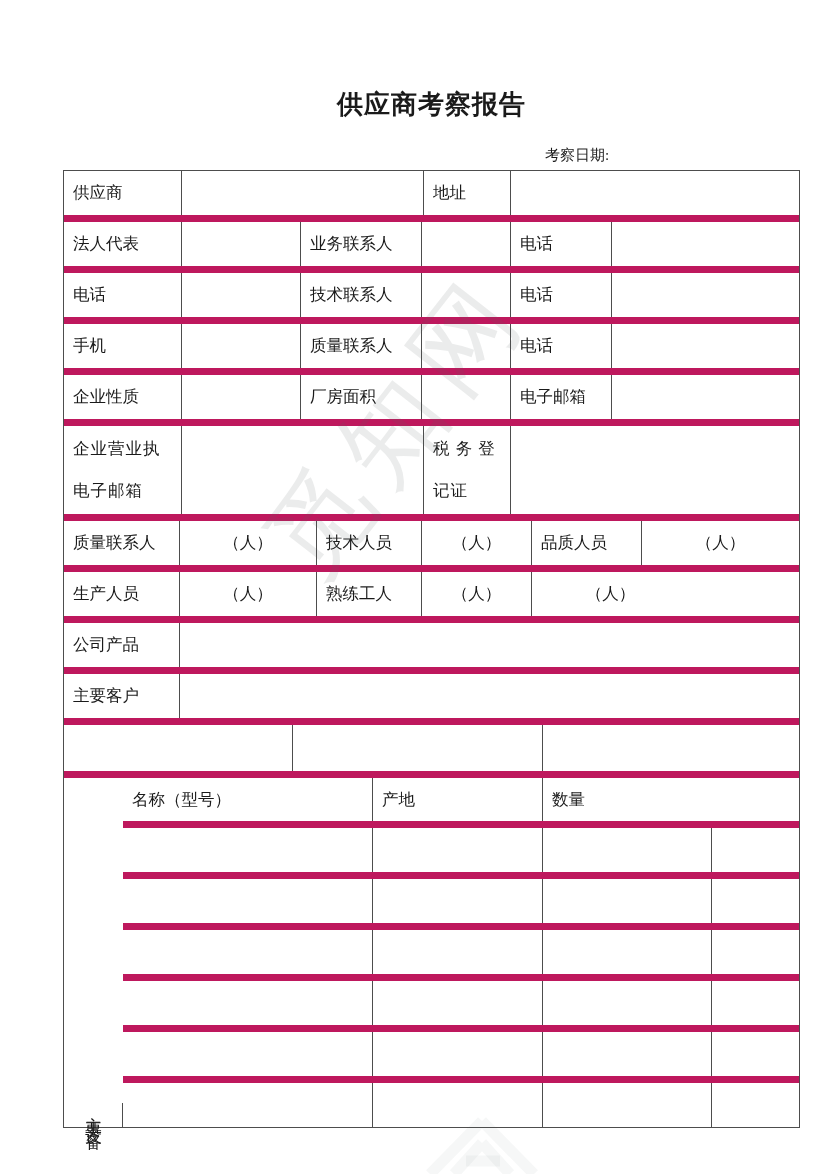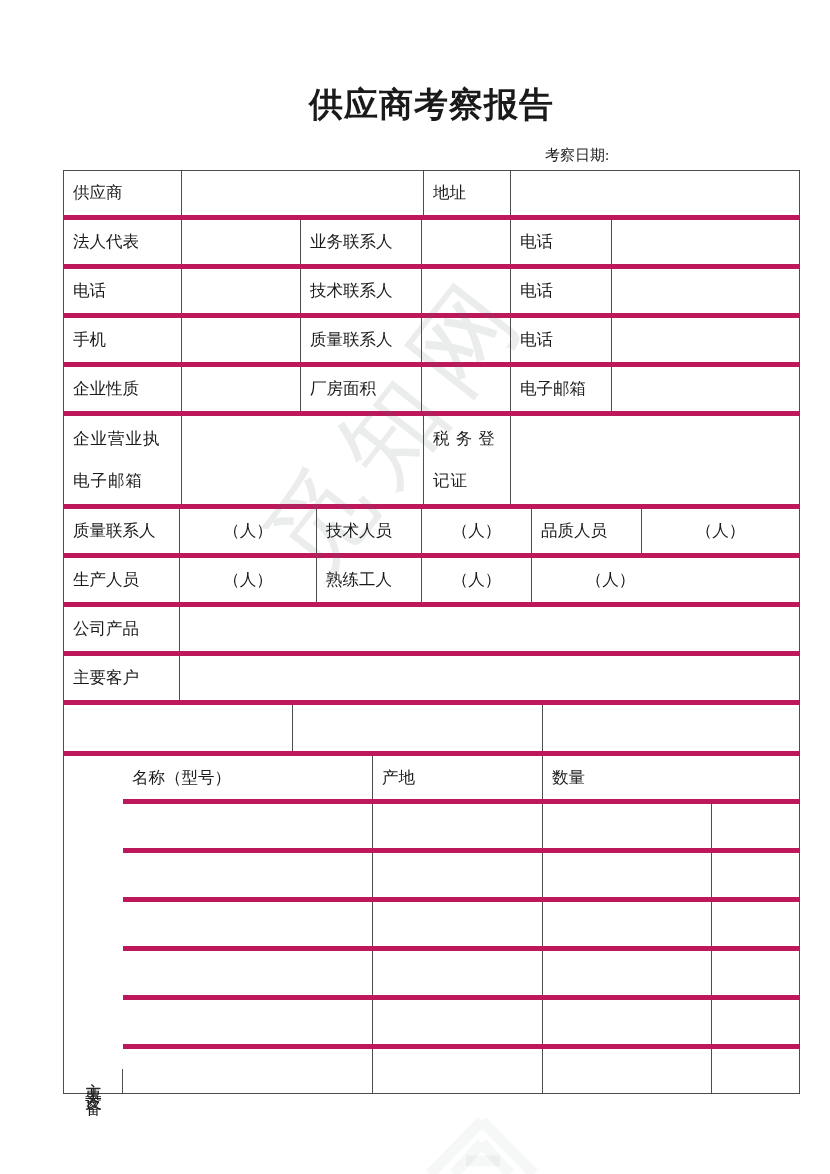--- a/index.html
+++ b/index.html
@@ -11,40 +11,40 @@
     position: relative;
     overflow: hidden;
   }
   .content {
     position: absolute;
     left: 63px; top: 0;
     width: 737px;
   }
   .title {
     margin-top: 86px;
-    font-size: 34px;
+    font-size: 26px;
     font-weight: 700;
     line-height: 38px;
     text-align: center;
     letter-spacing: 1px;
   }
   .date-line {
     margin-top: 22px;
     padding-left: 482px;
     font-size: 15px;
     line-height: 18px;
   }
   .tbl {
     margin-top: 6px;
     width: 737px;
     border: 1px solid #4d4d4d;
     box-sizing: border-box;
     font-size: 16.5px;
   }
-  .r { display: flex; border-bottom: 5px solid #be185d; }
+  .r { display: flex; border-bottom: 7px solid #be185d; }
   .c {
     box-sizing: border-box;
     border-right: 1px solid #4d4d4d;
     display: flex;
     align-items: center;
     overflow: hidden;
   }
   .c.last { border-right: none; }
   .lab { padding-left: 9px; }
   .ctr { justify-content: center; padding-left: 0; }

